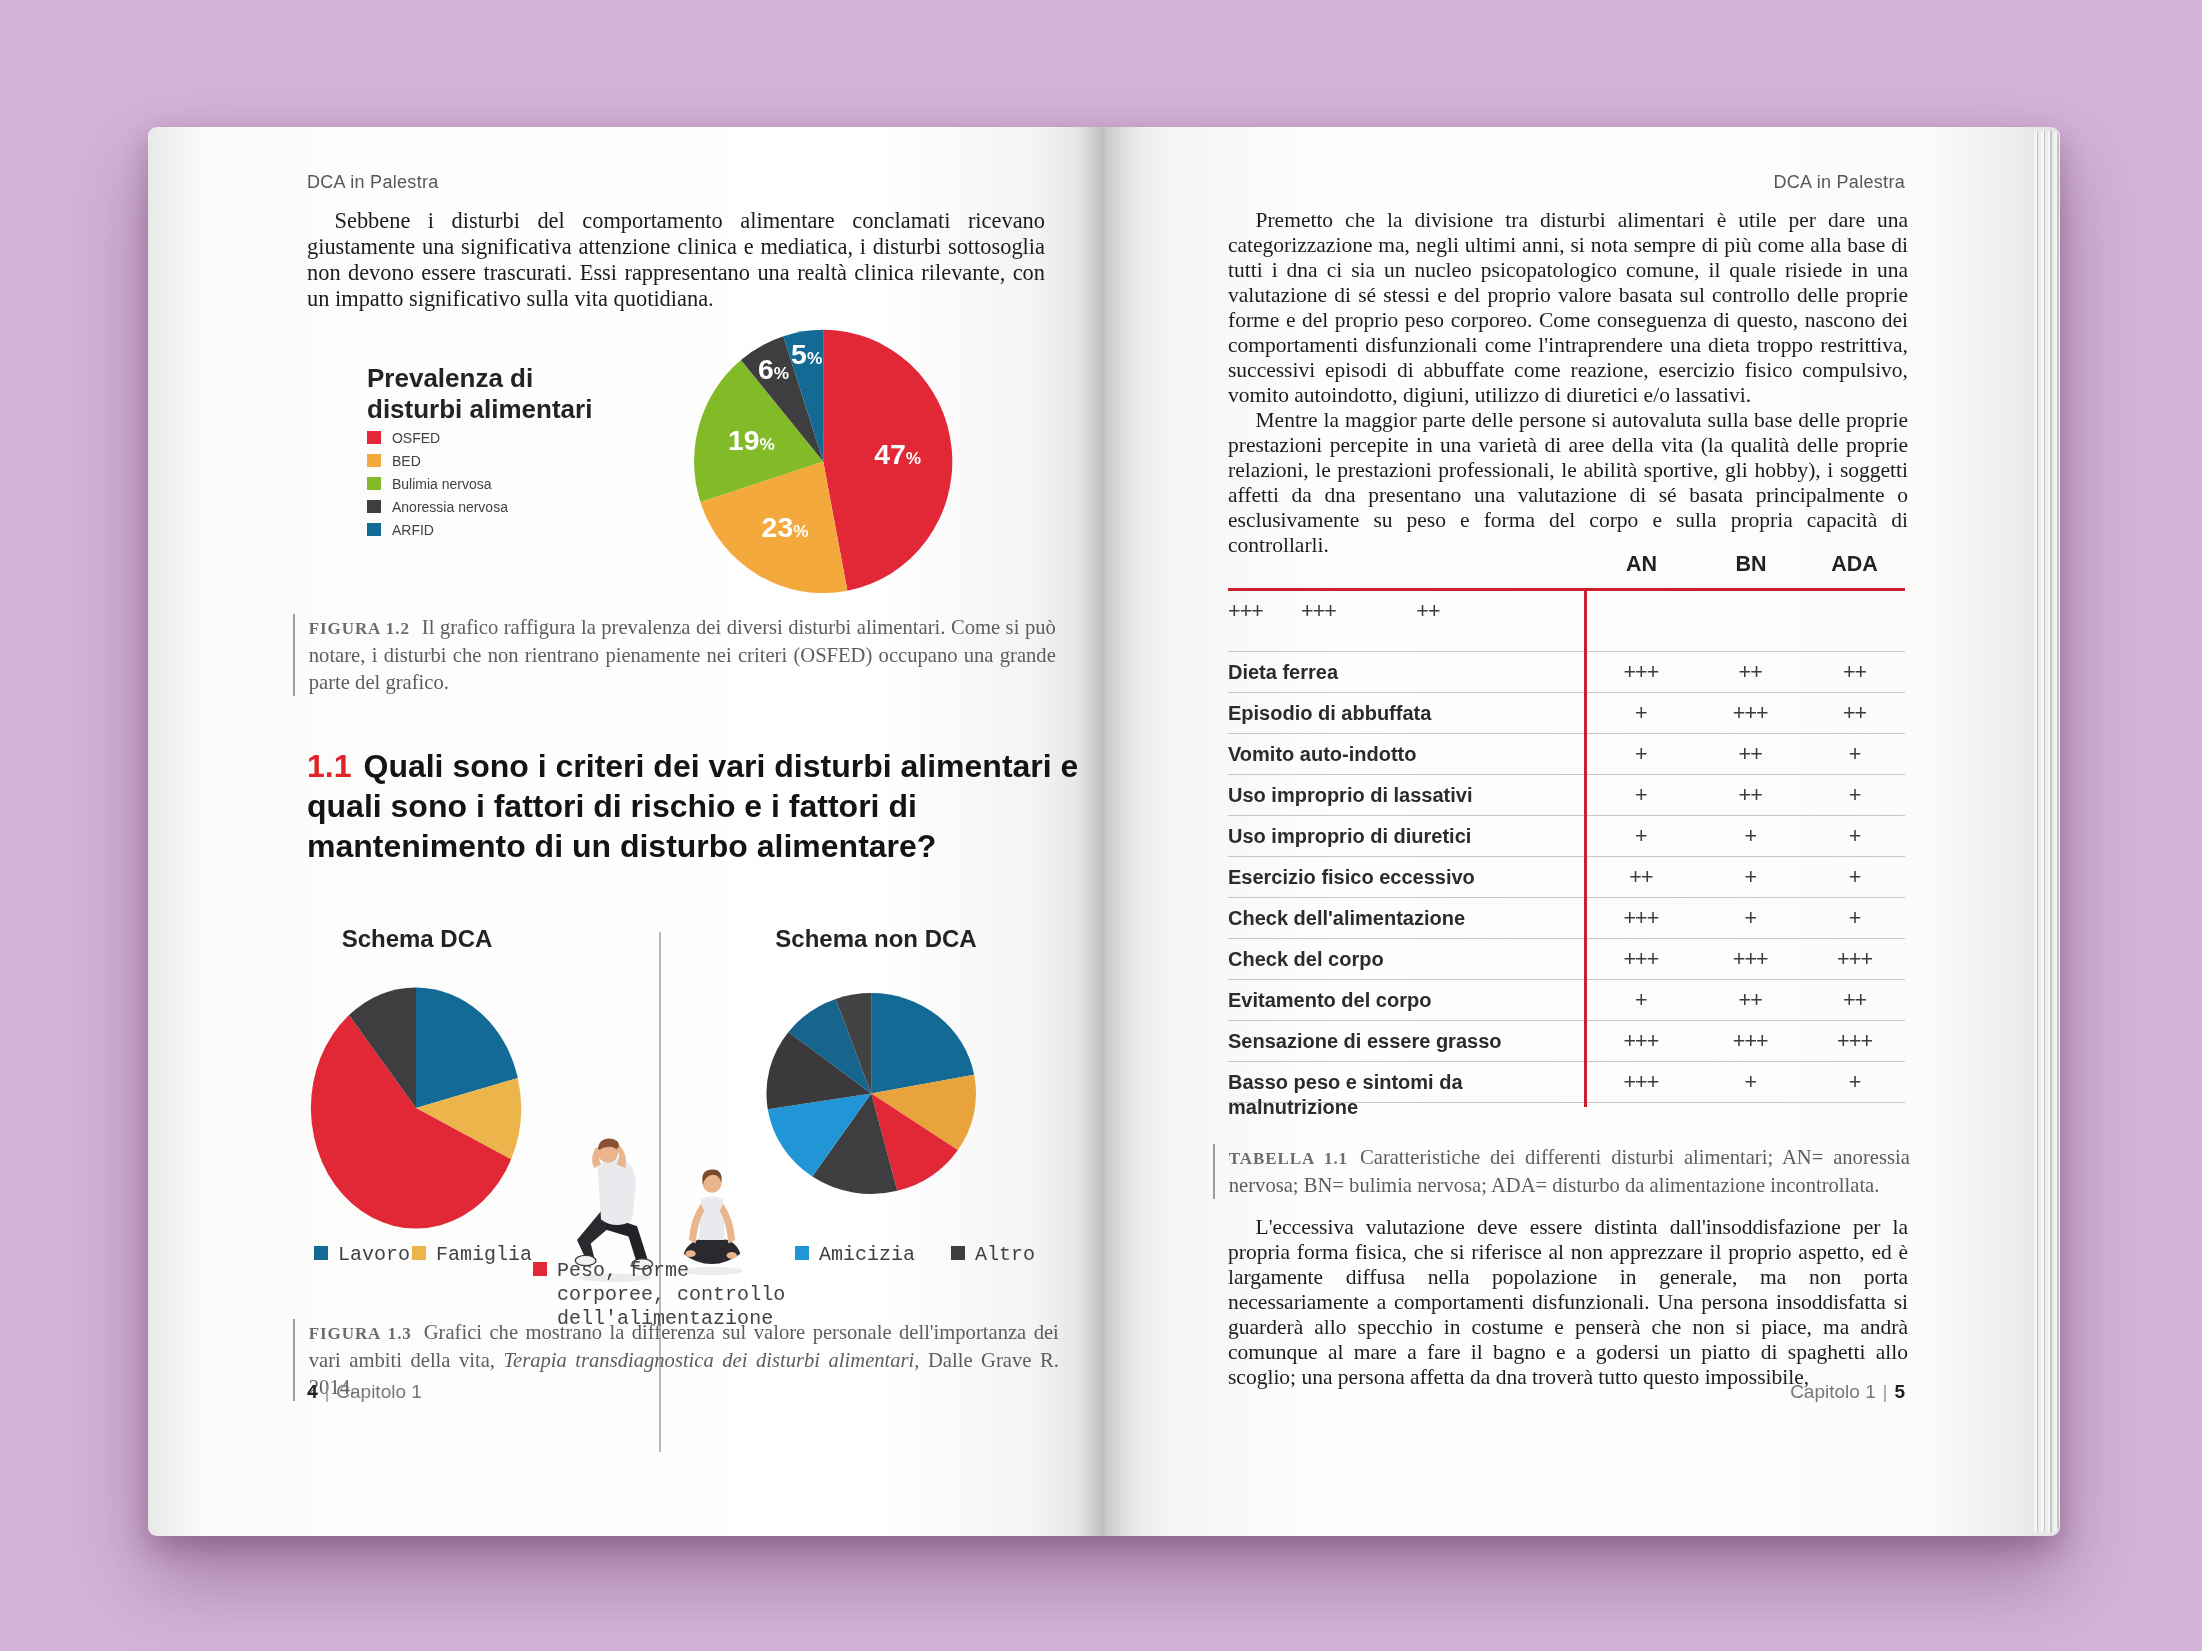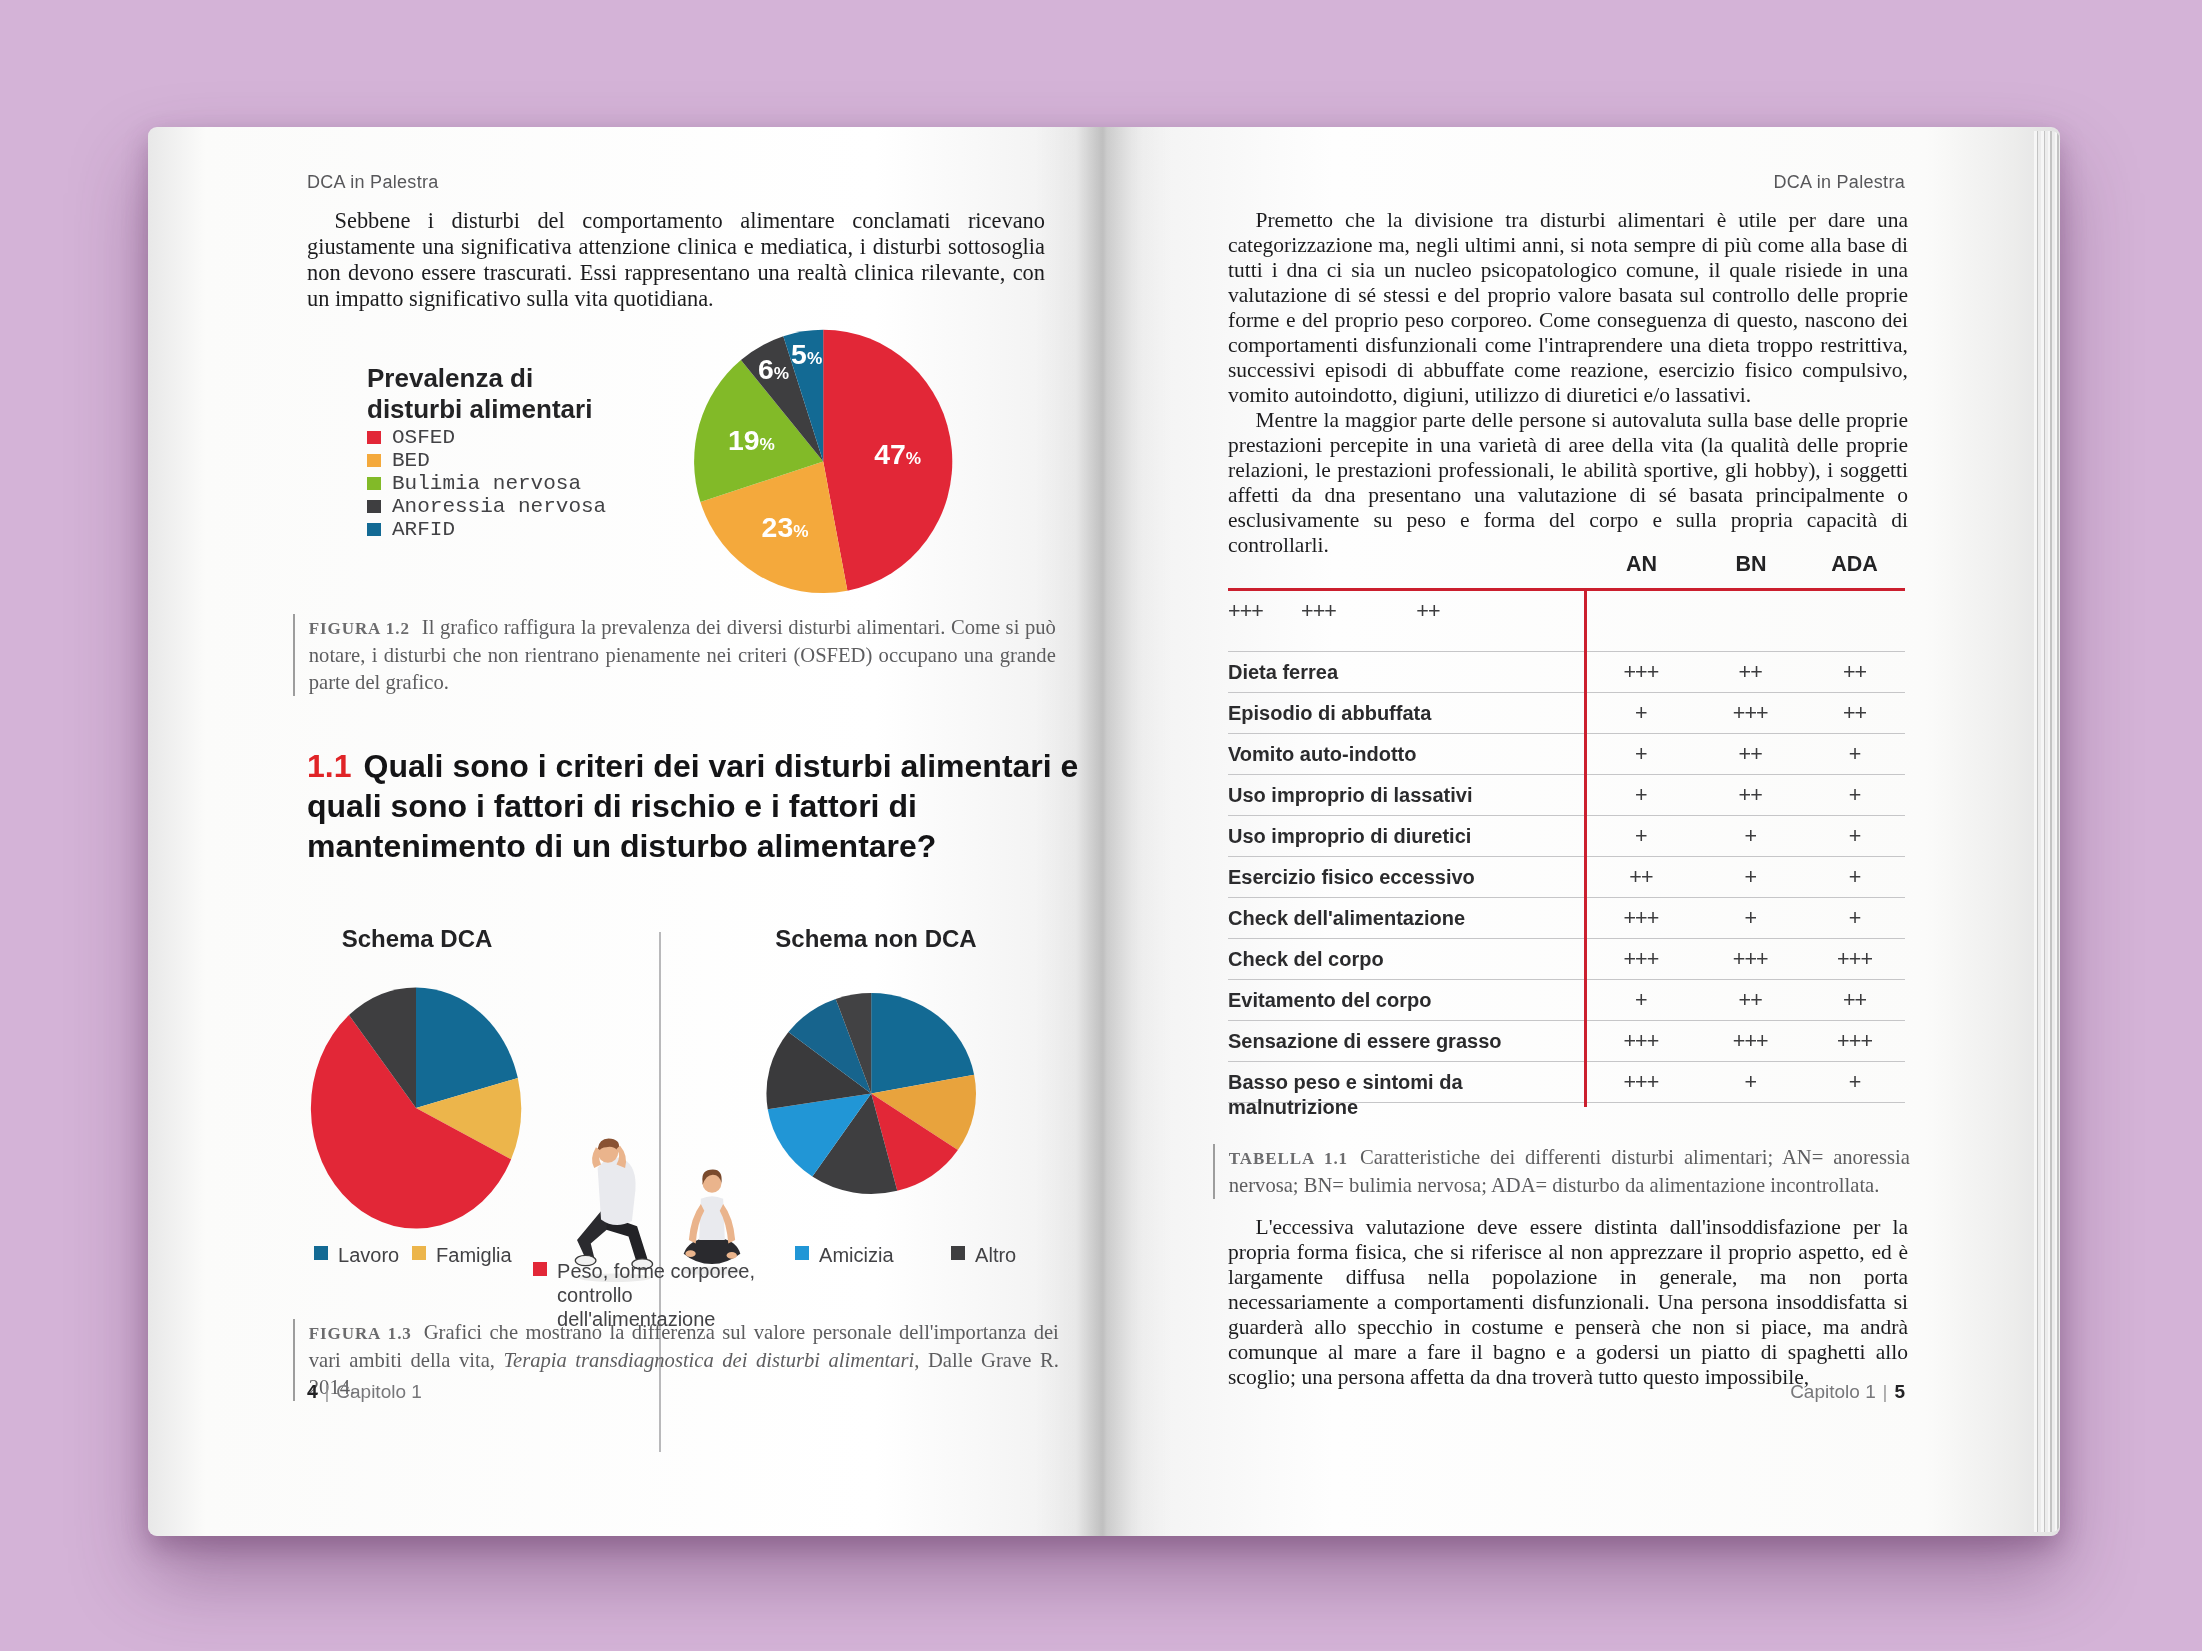--- a/index.html
+++ b/index.html
@@ -45,21 +45,21 @@
   .rp-body{position:absolute;left:1080px;top:81px;width:680px;font-size:21.5px;line-height:25px;}
   .rp-body p{margin:0;text-indent:27.5px;}
   
   .fig2-title{
     position:absolute;left:219px;top:236px;width:245px;
     font-size:26px;line-height:31px;font-weight:bold;color:#232325;
   }
   .legend-v{position:absolute;left:219px;top:299px;}
   .legend-v .li{display:flex;align-items:center;height:23px;}
   .legend-v .sw{width:13.8px;height:13.8px;margin-right:11.2px;flex:0 0 auto;}
-  .legend-v .lt{font-size:21px;color:#424245;font-family:Liberation Mono, monospace;}
+  .legend-v .lt{font-size:14px;color:#424245;}
   svg.pie text{font-family:"Liberation Sans",sans-serif;}
   .pie-label{font-weight:bold;fill:#ffffff;font-size:33px;}
   .pie-label .pct{font-size:20px;}
   .caption{
     position:absolute;border-left:2.6px solid #9d9d9d;padding-left:13.8px;
     font-family:"Liberation Serif",serif;color:#5d5d5f;
     font-size:20.6px;line-height:27px;text-align:justify;
   }
   .cap2{left:145px;top:487px;width:747px;}
   .cap3{left:145px;top:1192px;width:750px;}
@@ -68,21 +68,21 @@
   
   .section-heading{
     position:absolute;left:159px;top:619px;width:774px;margin:0;
     font-size:32px;line-height:40px;font-weight:bold;color:#141416;
   }
   .sec-num{color:#e02427;margin-right:12px;}
   
   .schema-title{position:absolute;top:798px;width:258px;text-align:center;font-size:24px;font-weight:bold;color:#232325;}
   .st1{left:140px;} .st2{left:599px;}
   .fig3-divider{position:absolute;left:511px;top:805px;width:1.7px;height:520px;background:#b9b9bb;}
-  .legend-h{position:absolute;left:0;top:1116px;width:895px;height:60px;}
+  .legend-h{position:absolute;left:0;top:1116px;width:895px;height:60px;font-family:Liberation Mono, monospace;}
   .legend-h .li{position:absolute;display:flex;align-items:flex-start;}
   .legend-h .sw{width:13.8px;height:13.8px;margin-right:10.3px;margin-top:3.4px;flex:0 0 auto;}
   .legend-h .lt{font-size:20px;line-height:24px;color:#424245;}
   .legend-h .li:nth-child(1){left:166px;}
   .legend-h .li:nth-child(2){left:250px;margin-left:14px;}
   .legend-h .li:nth-child(3){left:385px;width:258px;margin-top:16px;}
   .legend-h .li:nth-child(4){left:647px;}
   .legend-h .li:nth-child(5){left:783px;margin-left:20px;}
   
   .page-footer{position:absolute;top:1254px;font-size:19px;color:#77777a;}

